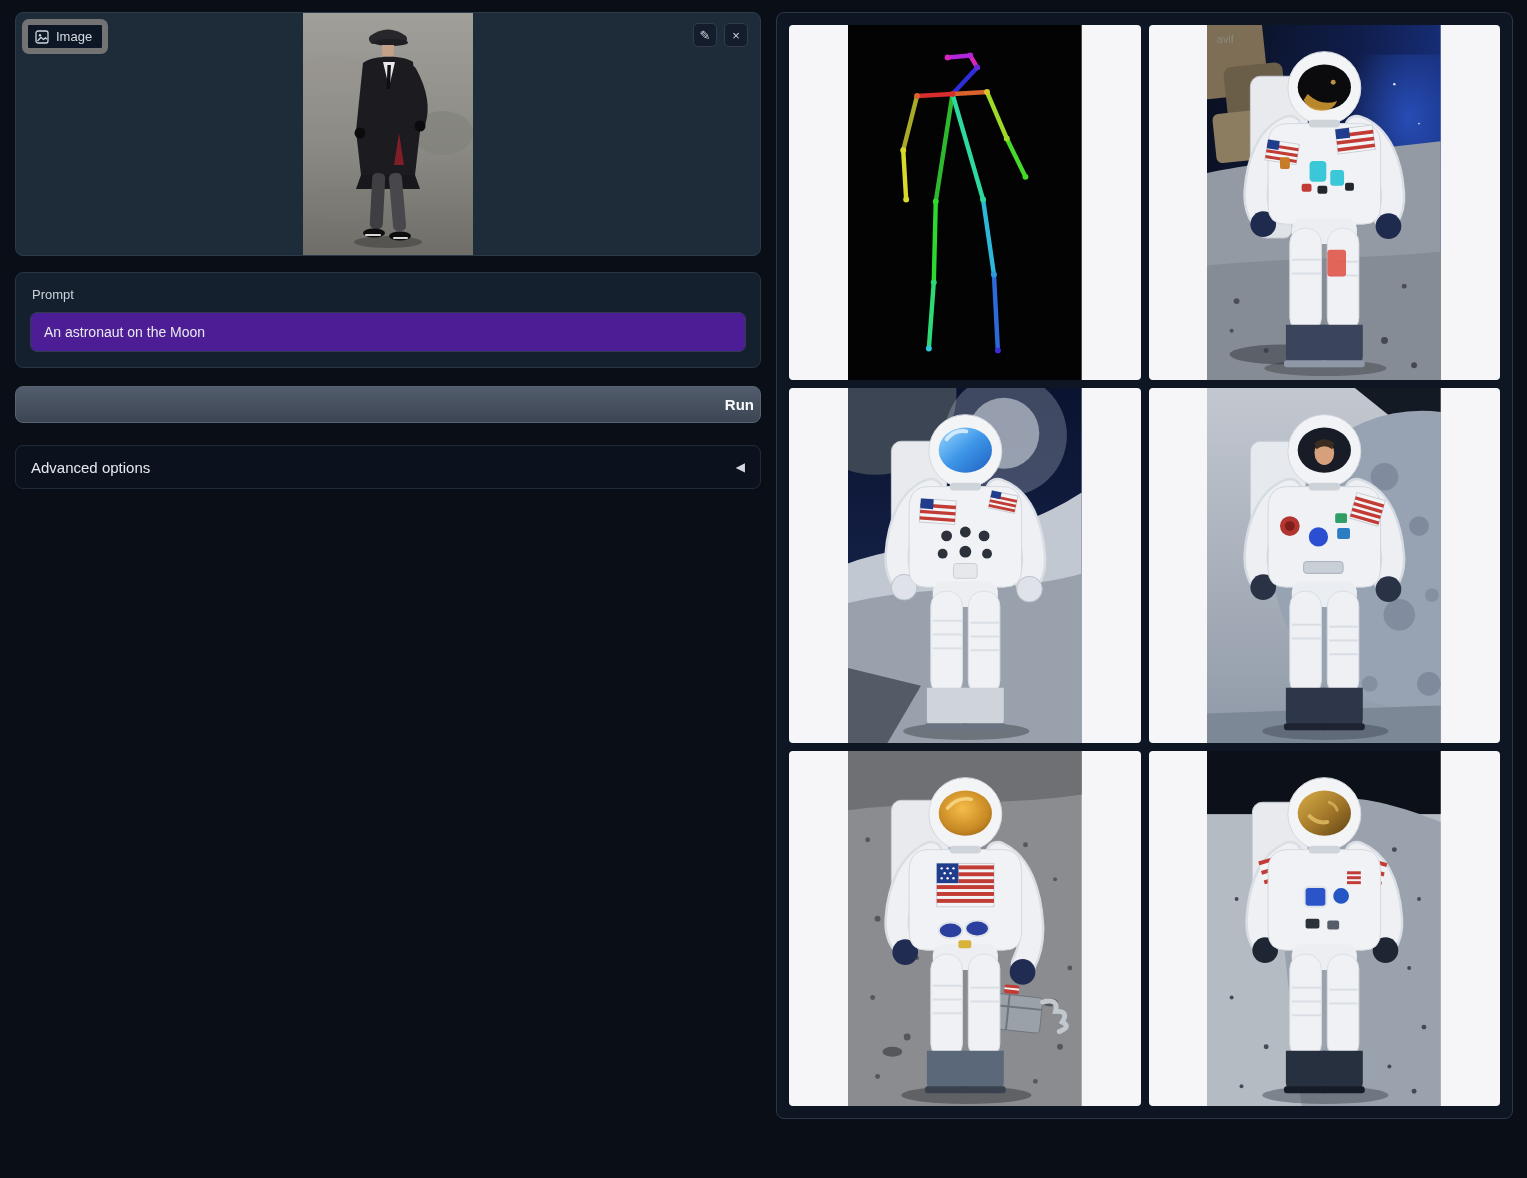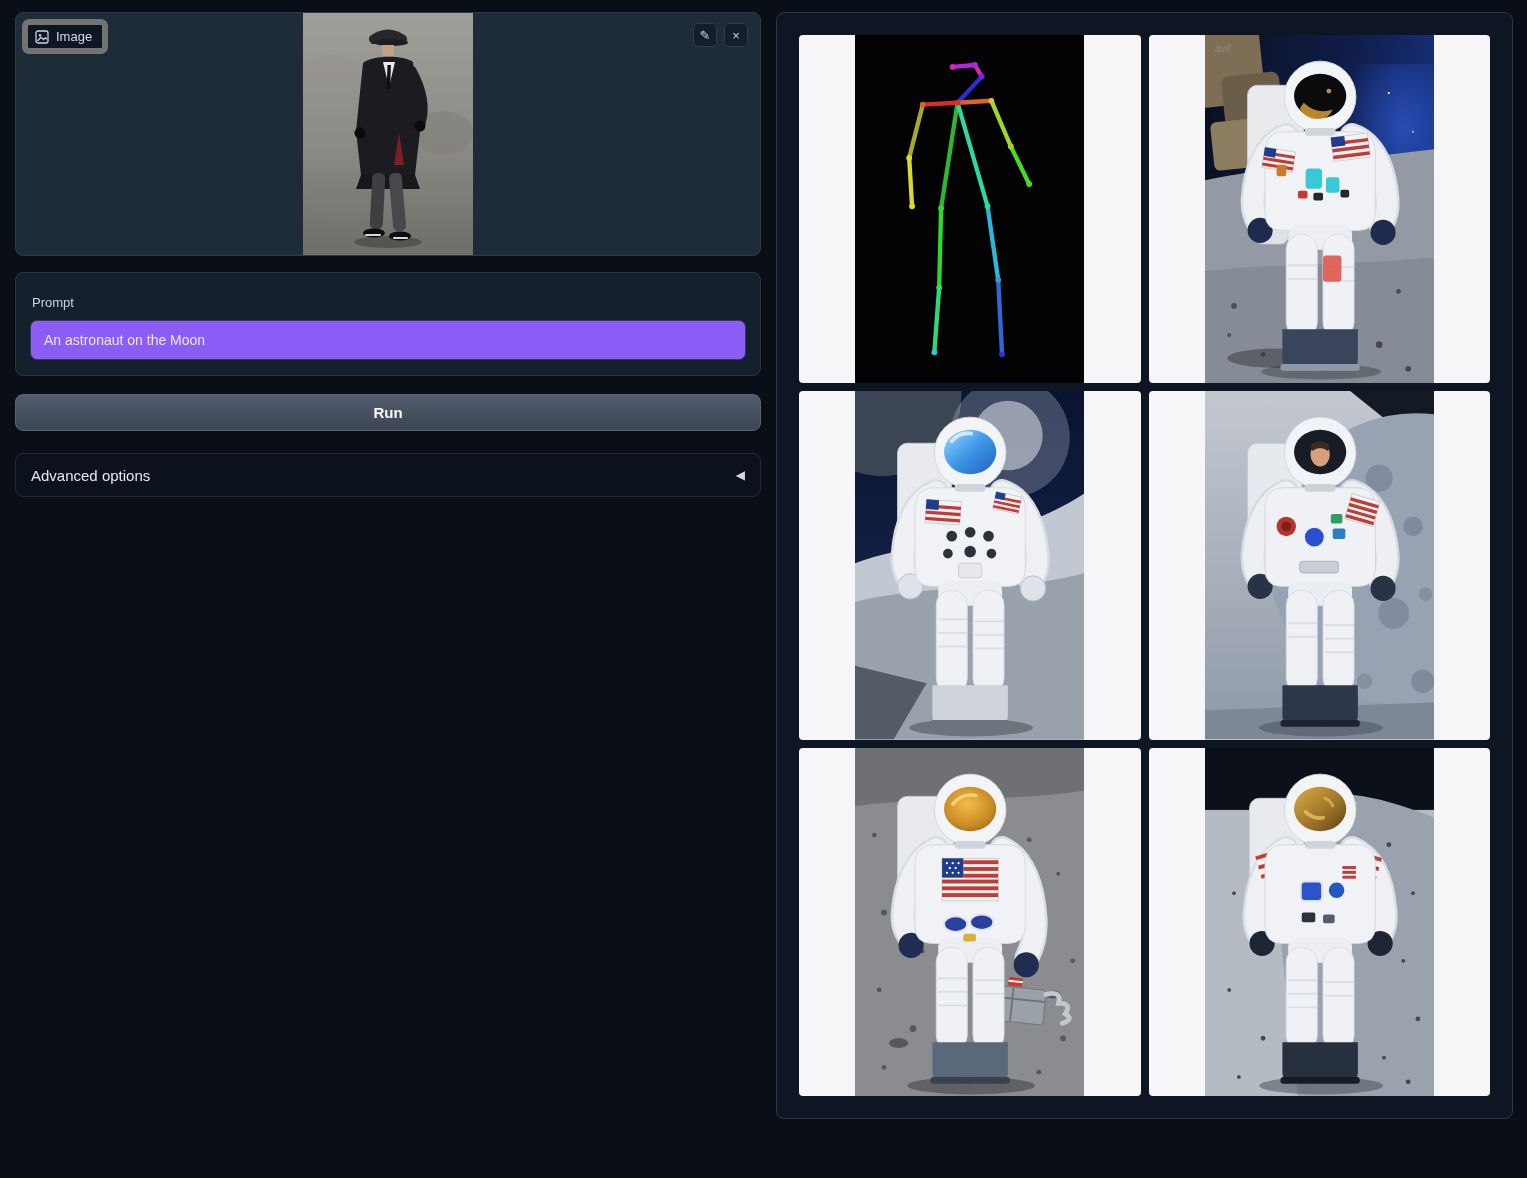--- a/index.html
+++ b/index.html
@@ -9,33 +9,33 @@
 
   
   .img-block{position:relative;height:242px;background:#1e2c3a;border:1px solid #2b3b4c;border-radius:8px;overflow:hidden;cursor:pointer;}
   .img-badge{position:absolute;top:6px;left:6px;z-index:3;display:flex;align-items:center;gap:7px;background:#0d1624;border:6px solid #737373;border-radius:7px;padding:4px 10px 4px 7px;font-size:13px;color:#d7dbe0;}
   .img-badge svg{display:block;}
   .img-actions{position:absolute;top:10px;right:12px;z-index:3;display:flex;gap:7px;}
   .icon-btn{width:24px;height:24px;display:flex;align-items:center;justify-content:center;background:#131d2b;border:1px solid #303c4d;border-radius:5px;color:#cfd5dc;font-size:13px;line-height:1;cursor:pointer;padding:0;}
   .person-wrap{position:absolute;left:50%;top:0;transform:translateX(-50%);height:100%;}
   .person-wrap svg{height:100%;display:block;}
 
-  .prompt-block{margin-top:16px;background:#15202e;border:1px solid #293544;border-radius:8px;padding:20px 14px 15px;}
+  .prompt-block{margin-top:16px;background:#15202e;border:1px solid #293544;border-radius:8px;padding:12px 14px 15px;}
   .prompt-label{font-size:13px;color:#ccd2d9;margin:2px 0 10px 2px;}
-  .prompt-input{width:100%;box-sizing:border-box;height:40px;background:#8b5cf6;border:1px solid #303d4f;border-radius:7px;padding:0 13px;font-size:14px;color:#e7eaee;font-family:"Liberation Sans",sans-serif;outline:none;}
+  .prompt-input{width:100%;box-sizing:border-box;height:40px;background:#4c1d95;border:1px solid #303d4f;border-radius:7px;padding:0 13px;font-size:14px;color:#e7eaee;font-family:"Liberation Sans",sans-serif;outline:none;}
 
   .run-btn{margin-top:18px;width:100%;height:37px;border:1px solid #5a6374;border-radius:8px;
     background:linear-gradient(#515c6c,#3c4553);color:#f8fafc;font-weight:700;font-size:15px;cursor:pointer;
-    font-family:"Liberation Sans",sans-serif;}
+    font-family:"Liberation Sans",sans-serif;text-align:right;}
   .accordion{margin-top:22px;height:44px;box-sizing:border-box;background:#0c121d;border:1px solid #212c3b;border-radius:8px;
     display:flex;align-items:center;justify-content:space-between;padding:12px 15px;font-size:15px;color:#e6e9ed;cursor:pointer;}
   .acc-arrow{font-size:12px;color:#d3d8de;}
 
   
-  .gallery{height:1107px;box-sizing:border-box;background:#0e1624;border:1px solid #2b3747;border-radius:8px;padding:22px;
+  .gallery{height:1107px;box-sizing:border-box;background:#0e1624;border:1px solid #2b3747;border-radius:8px;padding:12px;
     display:grid;grid-template-columns:1fr 1fr;grid-template-rows:repeat(3,1fr);gap:8px;}
   .cell{background:#f6f6f8;border-radius:4px;overflow:hidden;display:flex;justify-content:center;cursor:pointer;}
   .cell svg{height:100%;display:block;}
 </style>
 </head>
 <body>
 
 <div class="app">
 
   <div class="main">

